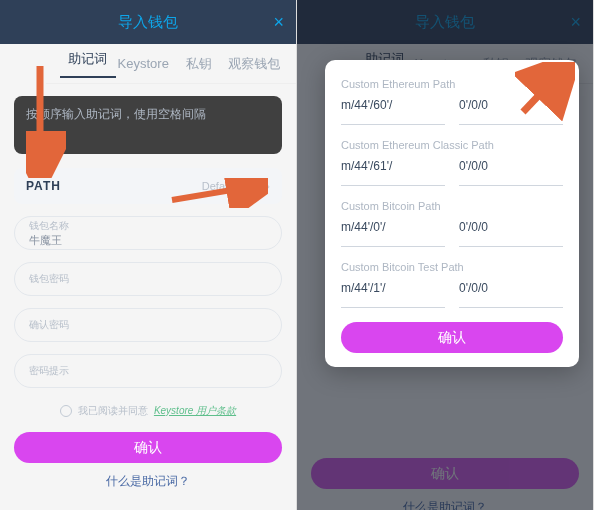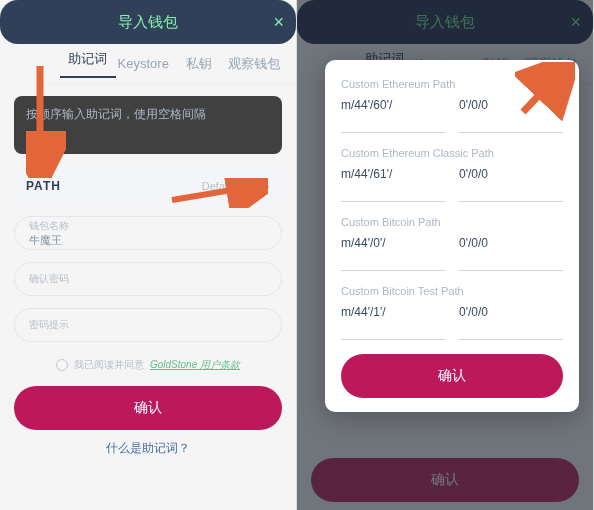--- a/index.html
+++ b/index.html
@@ -12,28 +12,27 @@
   }
   .screen {
     width: 297px;
     height: 510px;
     position: relative;
     overflow: hidden;
     border-right: 1px solid #ddd;
   }
   .header {
     background: #2f4058;
-    color: #86efac;
+    color: #0ea5e9;
     height: 44px;
     display: flex;
     align-items: center;
     justify-content: center;
     position: relative;
     font-size: 15px;
-    border-radius: 18px;
   }
   .close-x {
     position: absolute;
     right: 12px;
     top: 0;
     height: 44px;
     display: flex;
     align-items: center;
     font-size: 18px;
     cursor: pointer;
@@ -100,24 +99,24 @@
     gap: 6px;
     font-size: 10px;
     color: #b7bfca;
     margin-top: 16px;
   }
   .terms .circle {
     width: 12px; height: 12px; border: 1px solid #c2cad4; border-radius: 50%;
   }
   .terms .link { color: #5fbf8c; font-style: italic; text-decoration: underline;}
   .confirm-btn {
-    background: #be185d;
+    background: #d946ef;
     color: #fff;
     border-radius: 22px;
-    height: 44px;
+    height: 31px;
     margin: 14px 14px 0;
     display: flex;
     align-items: center;
     justify-content: center;
     font-size: 14px;
     cursor: pointer;
   }
   .footer-link {
     text-align: center;
     color: #4a6aa5;
@@ -140,21 +139,21 @@
     box-shadow: 0 6px 24px rgba(0,0,0,0.25);
   }
   .modal-section { margin-bottom: 14px; }
   .modal-label { font-size: 11px; color: #aeb7c3; margin-bottom: 8px; }
   .modal-row { display: flex; gap: 14px; align-items: center;}
   .seg {
     flex: 1;
     border-bottom: 1px solid #d0d6de;
     font-size: 12px;
     color: #3a4a5f;
-    padding-bottom: 20px;
+    padding-bottom: 12px;
   }
   .modal .confirm-btn { margin: 8px 0 0; }
   
   .arrow {
     position: absolute;
     pointer-events: none;
   }
   .arrow svg { display: block; }
   .chev { font-size: 11px; color:#c2cad4;}
 </style>
@@ -179,29 +178,32 @@
       <span class="path-value">
         <span>Default Path</span>
         <span class="chev">›</span>
       </span>
     </div>
     <div class="input-pill">
       <span class="lbl">钱包名称</span>
       <span class="val">牛魔王</span>
     </div>
     <div class="input-pill">
+      <span class="lbl">钱包密码</span>
+    </div>
+    <div class="input-pill">
       <span class="lbl">确认密码</span>
     </div>
     <div class="input-pill">
       <span class="lbl">密码提示</span>
     </div>
     <div class="terms">
       <span class="circle"></span>
       <span>我已阅读并同意</span>
-      <span class="link">GoldStone 用户条款</span>
+      <span class="link">Keystore 用户条款</span>
     </div>
   </div>
   <div class="confirm-btn">确认</div>
   <div class="footer-link">什么是助记词？</div>
 
   <div class="arrow" style="left:26px; top:58px;">
     <svg width="40" height="120">
       <defs>
           <marker id="ah1" markerWidth="10" markerHeight="10" refX="5" refY="5" orient="auto">
         <path d="M0,0 L10,5 L0,10 Z" fill="#e2663a"></path>

